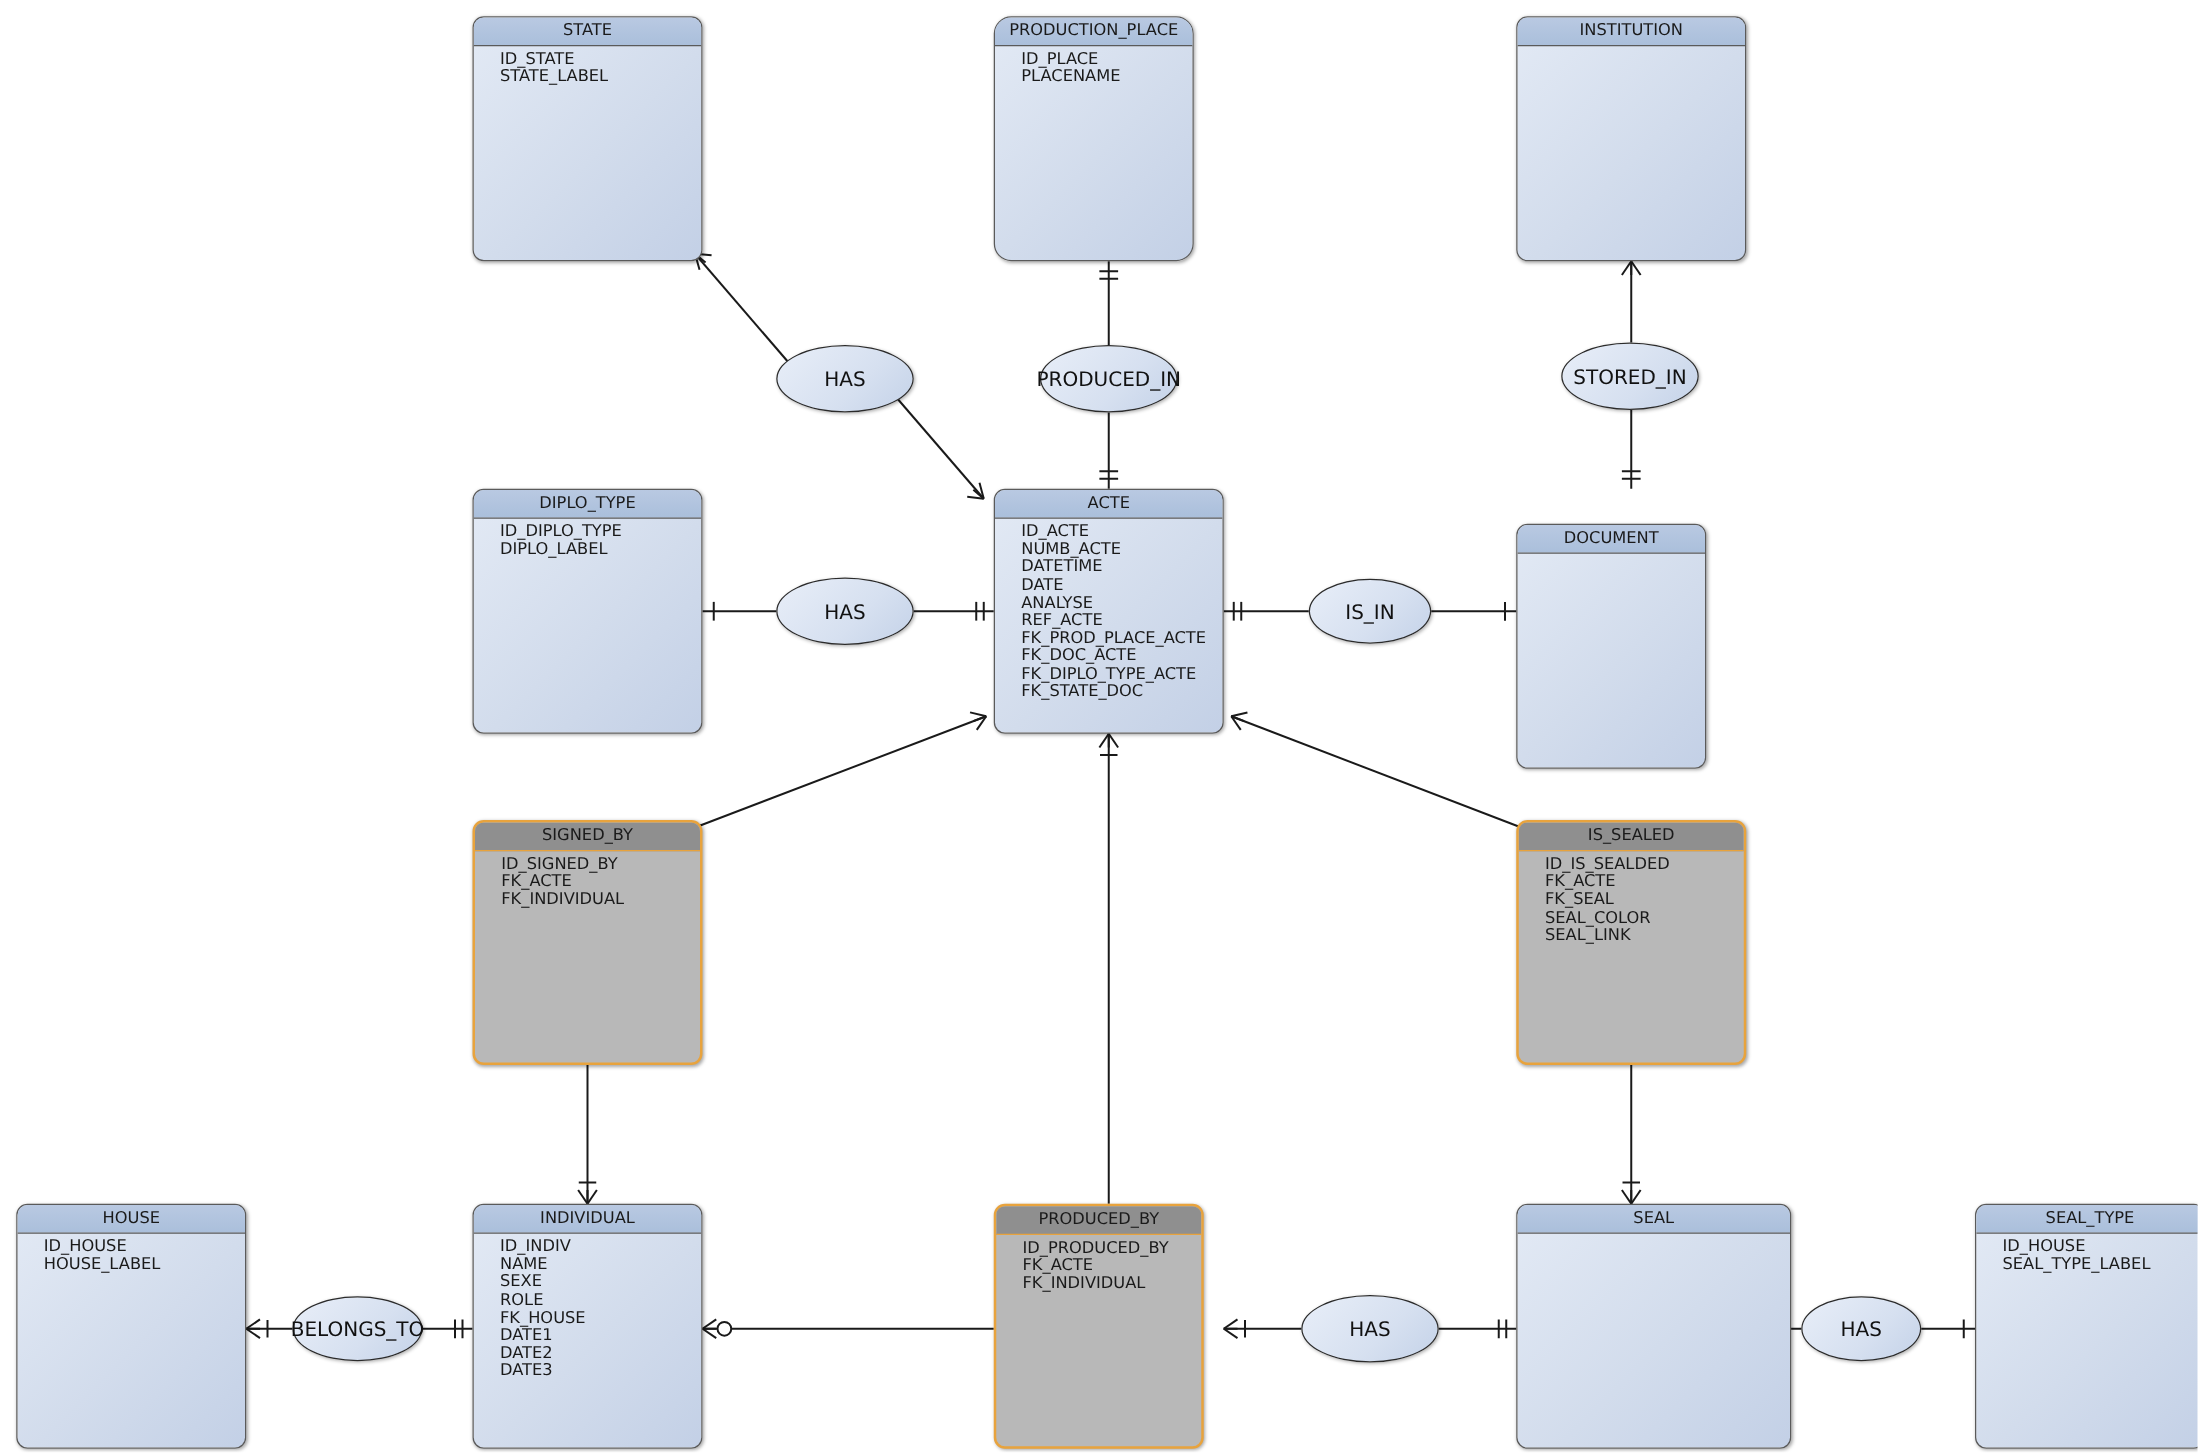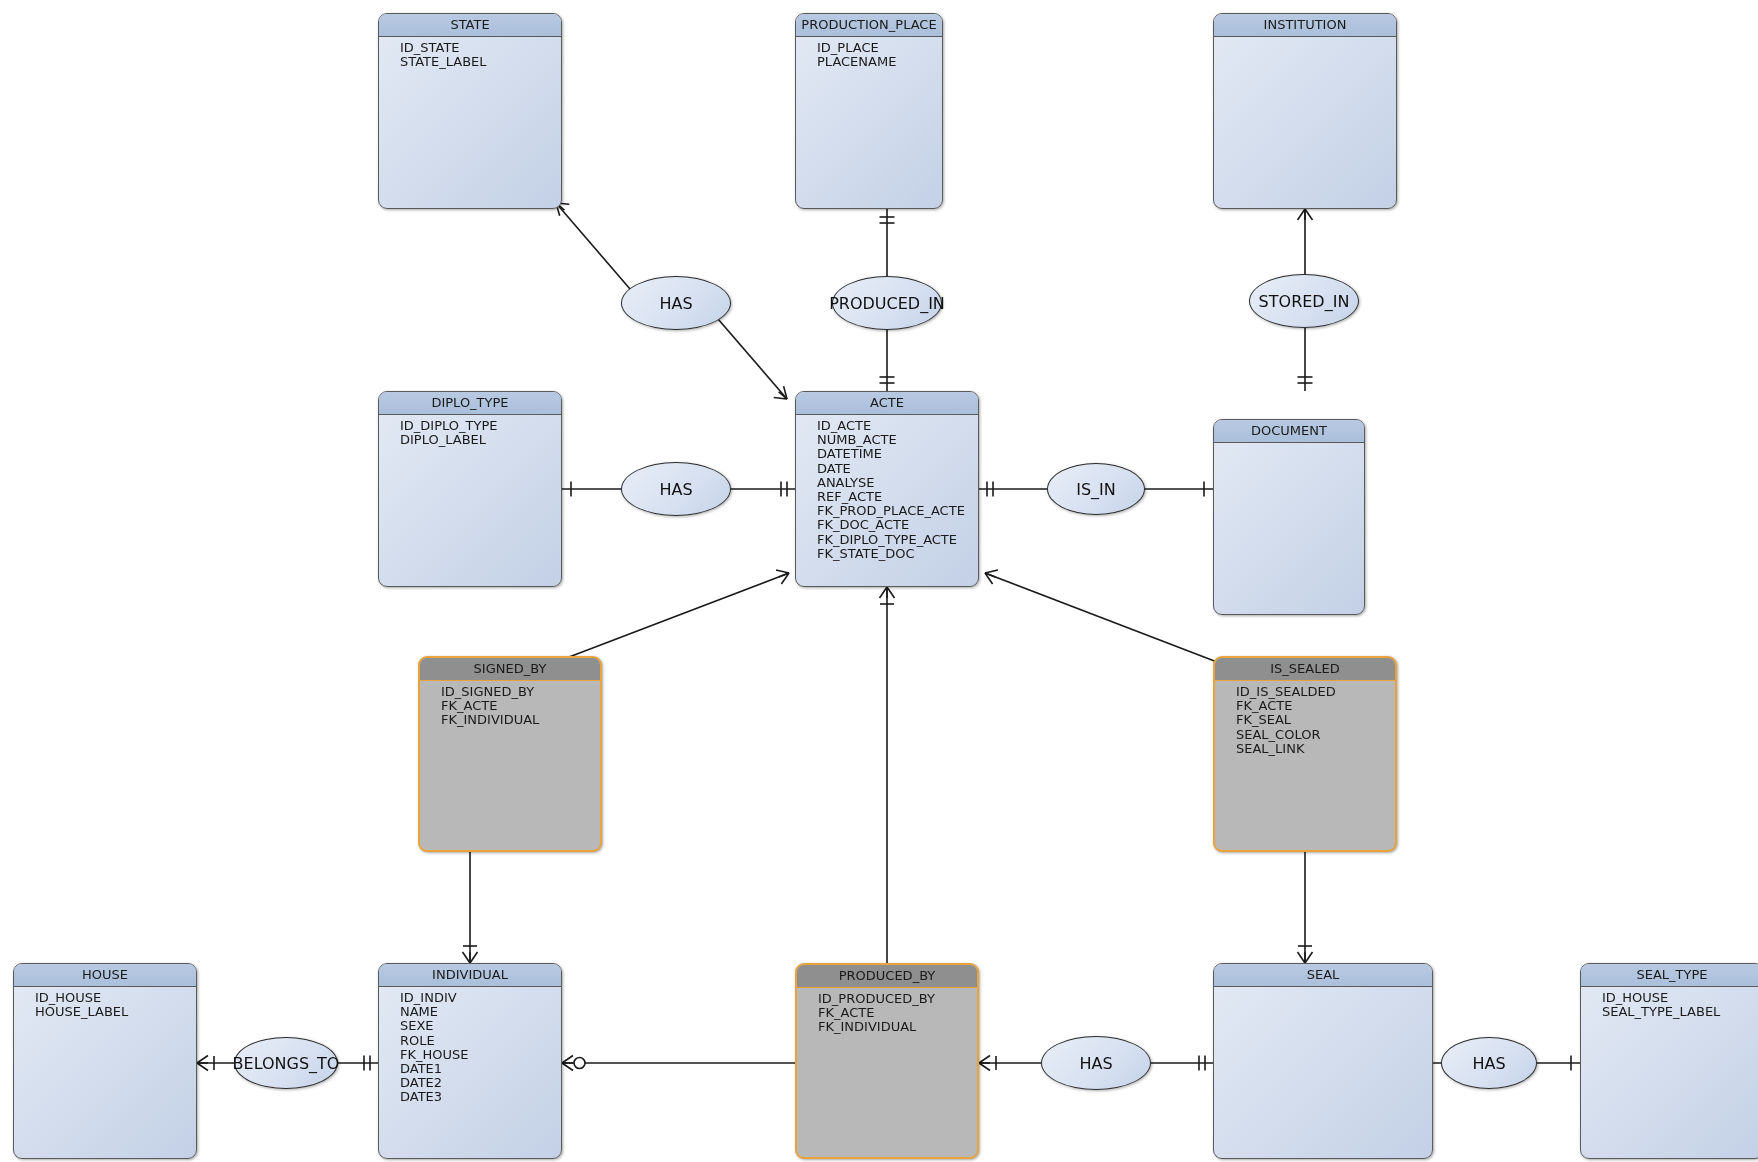--- a/index.html
+++ b/index.html
@@ -164,21 +164,21 @@
     </svg>
 
   <div id="entities">
       <div class="entity e-blue" style="left: 378px; top: 13px; width: 184px; height: 196px;">
         <div class="hdr">STATE</div>
         <div class="attrs">
           <div>ID_STATE</div>
           <div>STATE_LABEL</div>
         </div>
       </div>
-      <div class="entity e-blue" style="left: 795px; top: 13px; width: 148px; height: 196px;">
+      <div class="entity e-blue" style="left: 795px; top: 13px; width: 160px; height: 196px; border-radius: 14px;">
         <div class="hdr">PRODUCTION_PLACE</div>
         <div class="attrs">
           <div>ID_PLACE</div>
           <div>PLACENAME</div>
         </div>
       </div>
       <div class="entity e-blue" style="left: 1213px; top: 13px; width: 184px; height: 196px;">
         <div class="hdr">INSTITUTION</div>
       </div>
       <div class="entity e-blue" style="left: 378px; top: 391px; width: 184px; height: 196px;">
@@ -199,21 +199,21 @@
           <div>REF_ACTE</div>
           <div>FK_PROD_PLACE_ACTE</div>
           <div>FK_DOC_ACTE</div>
           <div>FK_DIPLO_TYPE_ACTE</div>
           <div>FK_STATE_DOC</div>
         </div>
       </div>
       <div class="entity e-blue" style="left: 1213px; top: 391px; width: 152px; height: 196px; margin-top: 28px;">
         <div class="hdr">DOCUMENT</div>
       </div>
-      <div class="entity e-gray" style="left: 378px; top: 656px; width: 184px; height: 196px; margin-left: 40px;">
+      <div class="entity e-gray" style="left: 378px; top: 656px; width: 184px; height: 196px;">
         <div class="hdr">SIGNED_BY</div>
         <div class="attrs">
           <div>ID_SIGNED_BY</div>
           <div>FK_ACTE</div>
           <div>FK_INDIVIDUAL</div>
         </div>
       </div>
       <div class="entity e-gray" style="left: 1213px; top: 656px; width: 184px; height: 196px;">
         <div class="hdr">IS_SEALED</div>
         <div class="attrs">
@@ -237,21 +237,21 @@
           <div>ID_INDIV</div>
           <div>NAME</div>
           <div>SEXE</div>
           <div>ROLE</div>
           <div>FK_HOUSE</div>
           <div>DATE1</div>
           <div>DATE2</div>
           <div>DATE3</div>
         </div>
       </div>
-      <div class="entity e-gray" style="left: 795px; top: 963px; width: 184px; height: 196px;">
+      <div class="entity e-gray" style="left: 795px; top: 963px; width: 168px; height: 196px;">
         <div class="hdr">PRODUCED_BY</div>
         <div class="attrs">
           <div>ID_PRODUCED_BY</div>
           <div>FK_ACTE</div>
           <div>FK_INDIVIDUAL</div>
         </div>
       </div>
       <div class="entity e-blue" style="left: 1213px; top: 963px; width: 220px; height: 196px;">
         <div class="hdr">SEAL</div>
       </div>

